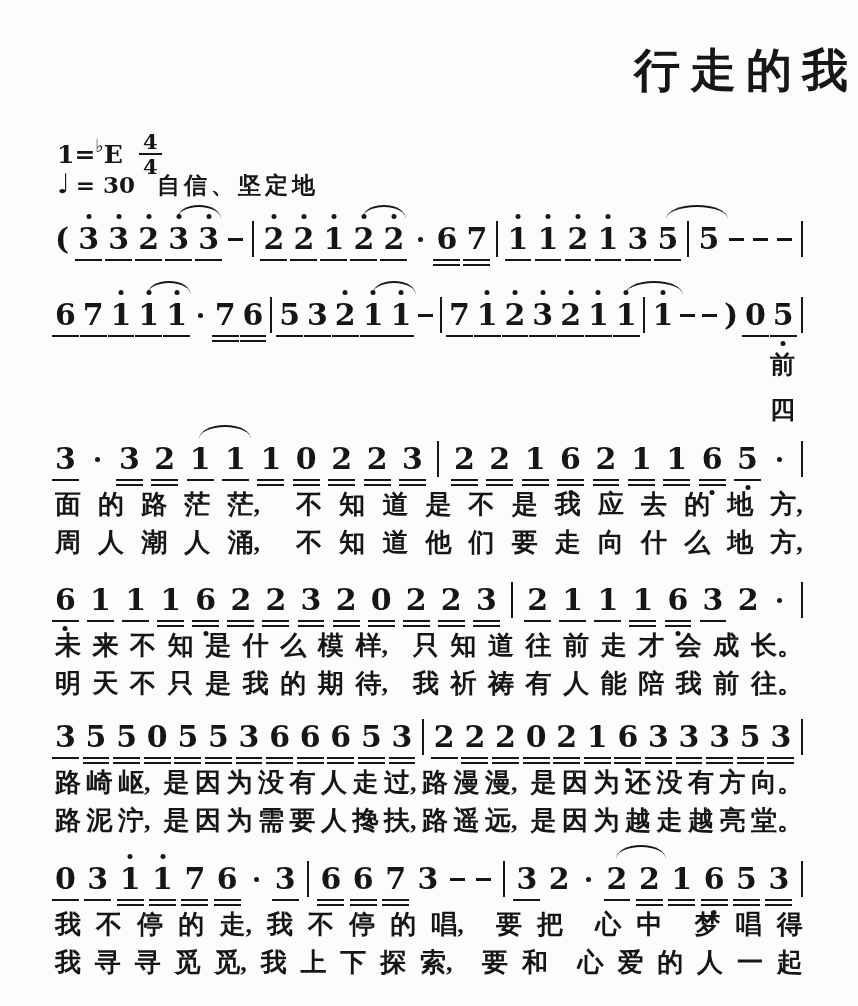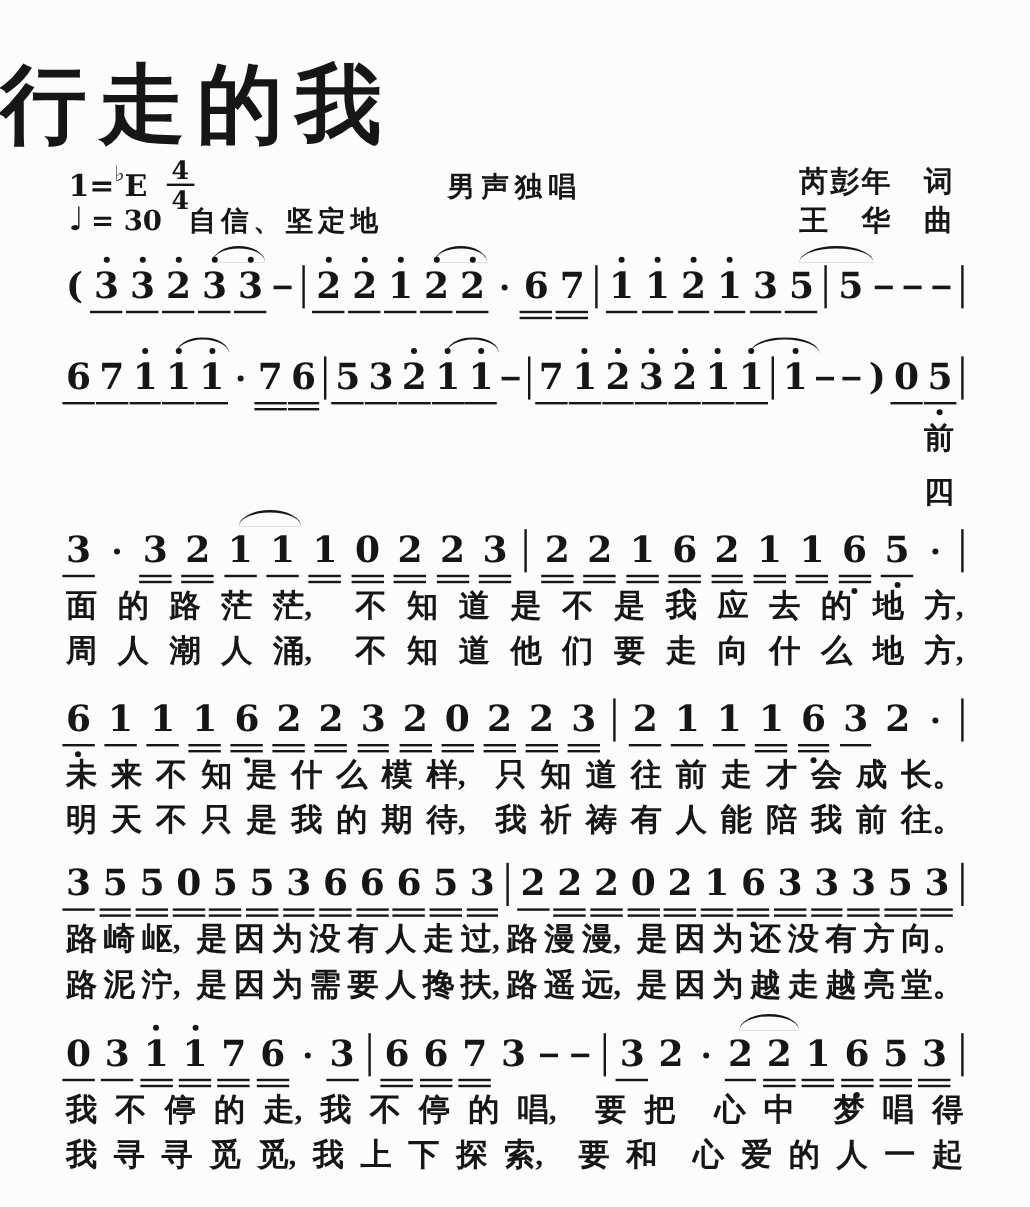--- a/index.html
+++ b/index.html
@@ -1,18 +1,18 @@
 <!DOCTYPE html>
 <html><head>
 <meta charset="utf-8">
 <style>
   html,body{margin:0;padding:0;background:#e8e8e8;}
   .sheet{position:relative;width:858px;height:1006px;margin:0 auto;background:#fcfcfc;color:#161616;overflow:hidden;}
-  .title{position:absolute;top:40px;left:0;right:0;margin:0;text-align:left;
-         font-family:"Liberation Serif",serif;font-weight:bold;font-size:72px;letter-spacing:10px;}
+  .title{position:absolute;top:40px;left:0;right:0;margin:0;text-align:right;
+         font-family:"Liberation Serif",serif;font-weight:bold;font-size:46px;letter-spacing:10px;}
   .subtitle{position:absolute;top:140px;left:0;right:0;text-align:center;
             font-family:"Liberation Serif",serif;font-weight:bold;font-size:23px;letter-spacing:5px;}
   .key-row{position:absolute;left:57px;top:130px;font-family:"DejaVu Serif",serif;font-weight:bold;font-size:25px;display:flex;align-items:center;}
   .flat{font-size:18px;position:relative;top:-9px;}
   .timesig{display:inline-flex;flex-direction:column;align-items:center;margin-left:16px;font-size:21px;line-height:1.1;}
   .ts-top{border-bottom:2px solid #161616;padding:0 4px;}
   .tempo-row{position:absolute;left:57px;top:168px;font-family:"DejaVu Serif",serif;font-weight:bold;font-size:23px;}
   .tempo-note{font-size:27px;margin-right:6px;}
   .tempo-expr{margin-left:14px;letter-spacing:4px;font-family:"Liberation Serif",serif;}
   .credits{position:absolute;right:62px;top:136px;text-align:right;
@@ -54,26 +54,21 @@
       <span class="ts-top">4</span>
       <span class="ts-bot">4</span>
     </span>
   </div>
 
   <div class="tempo-row">
     <span class="tempo-note">♩</span><span>= 30</span>
     <span class="tempo-expr">自信、坚定地</span>
   </div>
 
-  <div class="subtitle">男声独唱</div>
-
-  <div class="credits">
-    <div>芮彭年　词</div>
-    <div>王　华　曲</div>
-  </div>
+
 
   <div class="staff" id="line1">
     <div class="notes">
         <span class="tok">
           <span class="dg paren">(</span>
         </span>
         <span class="tok">
           <span class="dg">3</span>
           <span class="odot hi"></span>
           <span class="ul" style="bottom: -5px;"></span>

